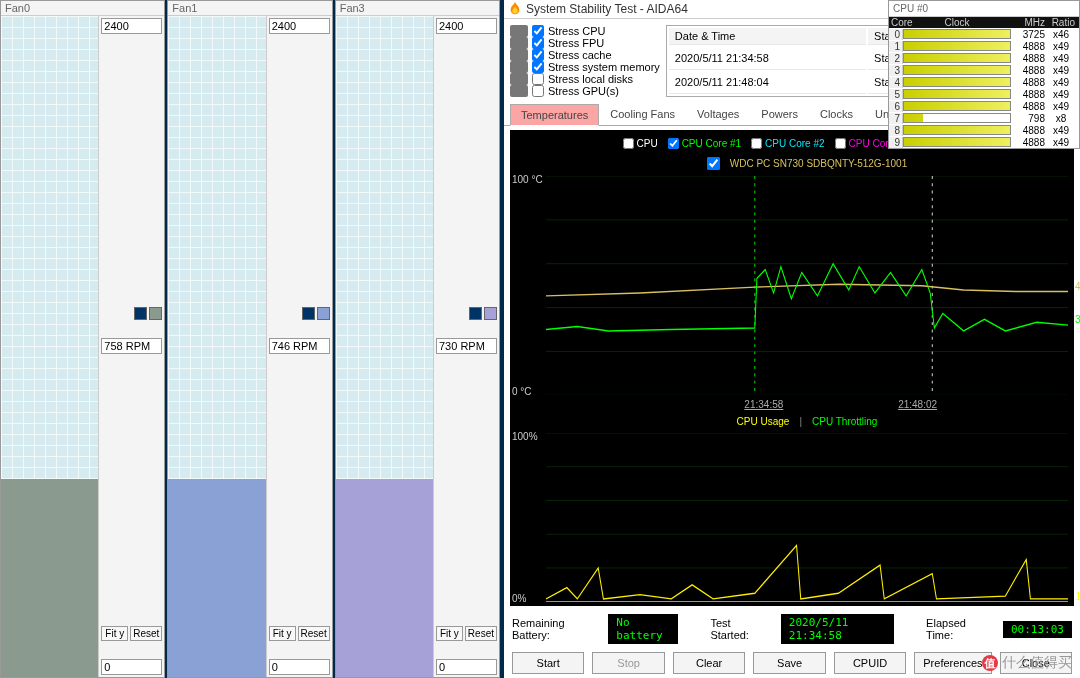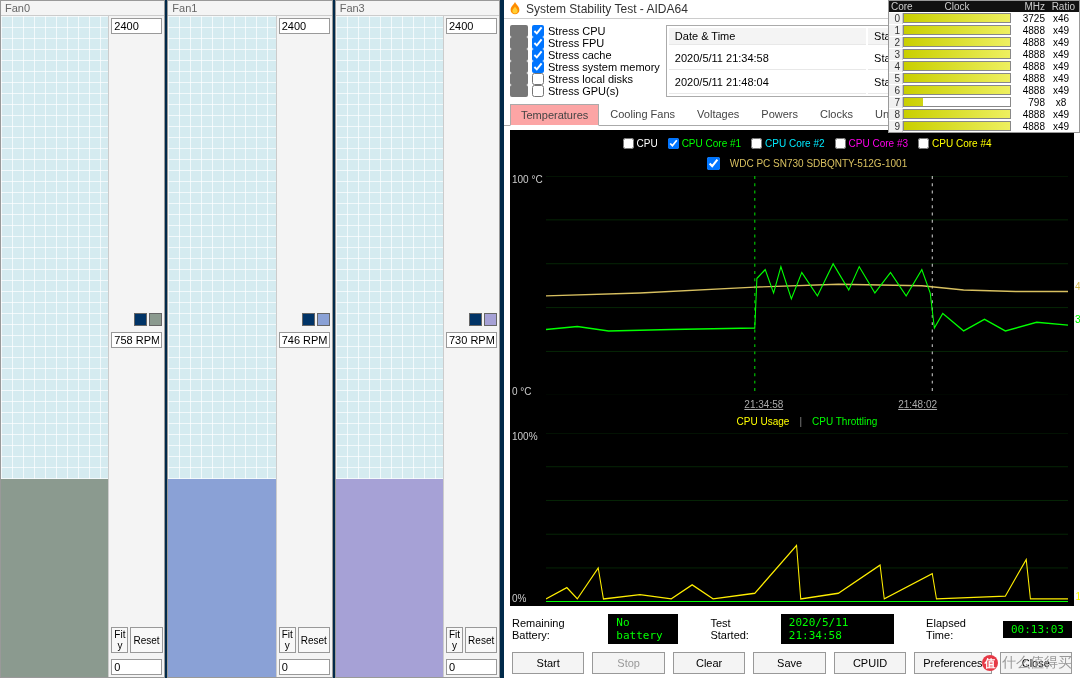--- a/index.html
+++ b/index.html
@@ -12,21 +12,21 @@
   .fan-panel { background: #fff; border: 1px solid #999; flex: 1; display: flex; flex-direction: column; }
   .fan-title { font-size: 11px; color: #666; padding: 1px 4px; background: #f4f4f4; border-bottom: 1px solid #ccc; }
   .fan-body { flex: 1; display: flex; }
   .fan-graph { flex: 1; background: #d5ebf0; position: relative; overflow: hidden; }
   .fan-graph::before { content: ""; position: absolute; inset: 0;
     background-image:
       linear-gradient(to right, rgba(255,255,255,0.7) 1px, transparent 1px),
       linear-gradient(to bottom, rgba(255,255,255,0.7) 1px, transparent 1px);
     background-size: 11px 11px; }
   .fan-fill { position: absolute; bottom: 0; left: 0; right: 0; }
-  .fan-side { width: 56px; background: #f4f4f4; border-left: 1px solid #ccc; display: flex; flex-direction: column; justify-content: space-between; padding: 2px; gap: 6px; }
+  .fan-side { width: 66px; background: #f4f4f4; border-left: 1px solid #ccc; display: flex; flex-direction: column; justify-content: space-between; padding: 2px; gap: 18px; }
   .fan-side input { width: 100%; border: 1px solid #999; font-size: 11px; padding: 1px 2px; }
   .fan-color-row { display: flex; gap: 2px; align-items: center; justify-content: flex-end; }
   .sw { width: 13px; height: 13px; border: 1px solid #666; display: inline-block; }
   .fan-btn-row { display: flex; gap: 2px; }
   .fan-btn-row button { flex: 1; font-size: 10px; border: 1px solid #999; background: #f8f8f8; padding: 1px 2px; cursor: pointer; }
 
   
   .aida-title { display: flex; gap: 4px; padding: 2px 4px; font-size: 12px; color: #333; border-bottom: 1px solid #ccc; }
   .flame { width: 14px; height: 14px; }
 
@@ -323,20 +323,21 @@
       <button>Start</button>
       <button disabled="">Stop</button>
       <button>Clear</button>
       <button>Save</button>
       <button>CPUID</button>
       <button>Preferences</button>
       <button>Close</button>
     </div>
 
     <div class="cpu-panel">
+      <div class="cpu-title">CPU #0</div>
       <div class="cpu-head">
         <span>Core</span>
           <span>Clock</span>
           <span>MHz</span>
           <span>Ratio</span>
       </div>
       <div id="cpu-rows">
   <div class="cpu-row">
     <span class="idx">0</span>
     <span class="bar">

